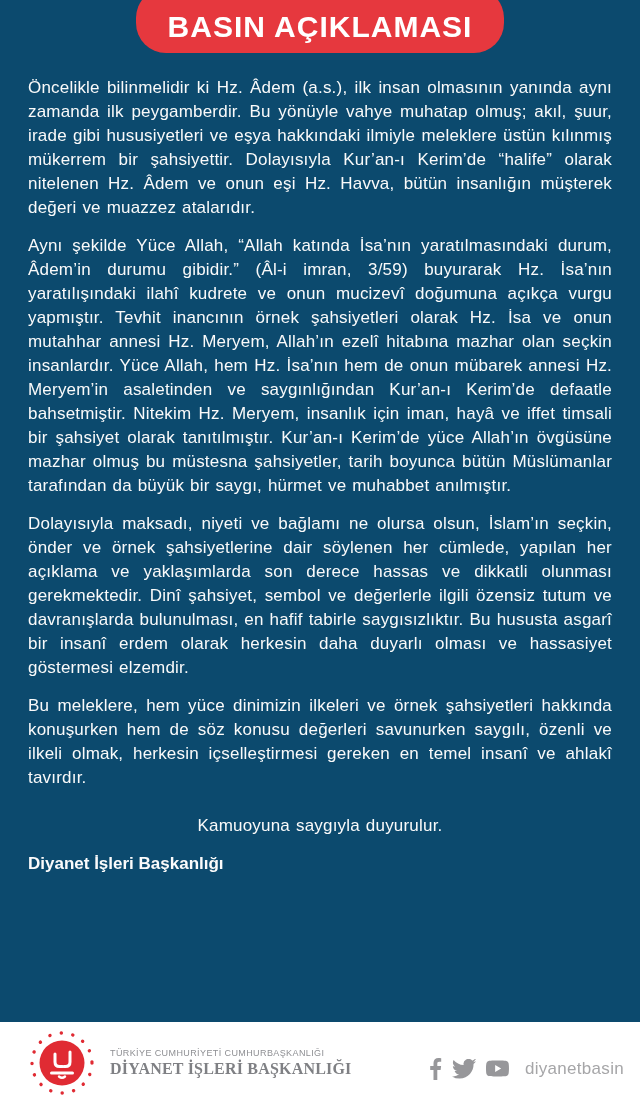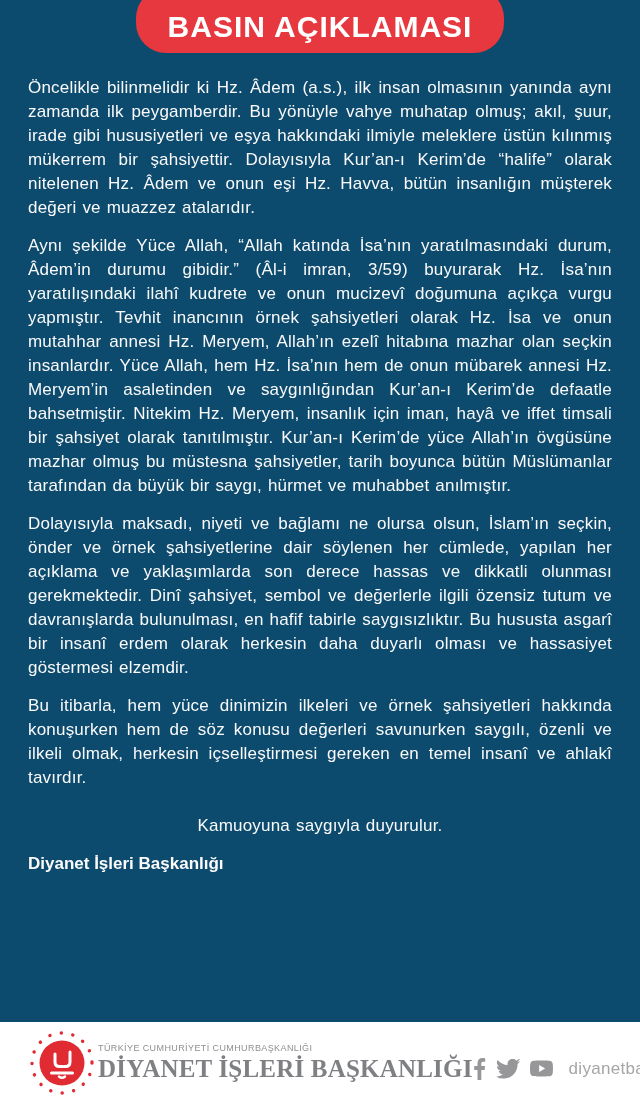--- a/index.html
+++ b/index.html
@@ -57,34 +57,34 @@
   
   .footer{
     position:absolute;
     left:0;bottom:0;
     width:640px;height:81px;
     background:#ffffff;
     display:flex;align-items:center;justify-content:space-between;
     box-sizing:border-box;
     padding:0 16px 0 28px;
   }
-  .brand{display:flex;align-items:center;gap:2px;}
+  .brand{display:flex;align-items:center;gap:14px;}
   .logo-svg{display:block;}
   .brand-text{display:flex;flex-direction:column;justify-content:center;}
   .brand-supertitle{
     font-size:9px;
     color:#8e8f93;
     letter-spacing:0.4px;
     margin-bottom:2px;
     white-space:nowrap;
   }
   .brand-title{
     font-family:"Liberation Serif", serif;
     font-weight:bold;
-    font-size:25px;
+    font-size:16px;
     color:#7f8084;
     letter-spacing:0.2px;
     white-space:nowrap;
   }
   .social{display:flex;align-items:center;gap:10px;margin-top:12px;}
   .social .icon{display:flex;align-items:center;justify-content:center;cursor:pointer;}
   .social svg{display:block;fill:#97979a;}
   .social-handle{
     font-size:17px;
     color:#a6a6a8;
@@ -98,21 +98,21 @@
 <div class="page">
 
   <div class="banner">
     <div class="banner-title">BASIN AÇIKLAMASI</div>
   </div>
 
   <div class="content">
     <p>Öncelikle bilinmelidir ki Hz. Âdem (a.s.), ilk insan olmasının yanında aynı zamanda ilk peygamberdir. Bu yönüyle vahye muhatap olmuş; akıl, şuur, irade gibi hususiyetleri ve eşya hakkındaki ilmiyle meleklere üstün kılınmış mükerrem bir şahsiyettir. Dolayısıyla Kur’an-ı Kerim’de “halife” olarak nitelenen Hz. Âdem ve onun eşi Hz. Havva, bütün insanlığın müşterek değeri ve muazzez atalarıdır.</p>
     <p>Aynı şekilde Yüce Allah, “Allah katında İsa’nın yaratılmasındaki durum, Âdem’in durumu gibidir.” (Âl-i imran, 3/59) buyurarak Hz. İsa’nın yaratılışındaki ilahî kudrete ve onun mucizevî doğumuna açıkça vurgu yapmıştır. Tevhit inancının örnek şahsiyetleri olarak Hz. İsa ve onun mutahhar annesi Hz. Meryem, Allah’ın ezelî hitabına mazhar olan seçkin insanlardır. Yüce Allah, hem Hz. İsa’nın hem de onun mübarek annesi Hz. Meryem’in asaletinden ve saygınlığından Kur’an-ı Kerim’de defaatle bahsetmiştir. Nitekim Hz. Meryem, insanlık için iman, hayâ ve iffet timsali bir şahsiyet olarak tanıtılmıştır. Kur’an-ı Kerim’de yüce Allah’ın övgüsüne mazhar olmuş bu müstesna şahsiyetler, tarih boyunca bütün Müslümanlar tarafından da büyük bir saygı, hürmet ve muhabbet anılmıştır.</p>
     <p>Dolayısıyla maksadı, niyeti ve bağlamı ne olursa olsun, İslam’ın seçkin, önder ve örnek şahsiyetlerine dair söylenen her cümlede, yapılan her açıklama ve yaklaşımlarda son derece hassas ve dikkatli olunması gerekmektedir. Dinî şahsiyet, sembol ve değerlerle ilgili özensiz tutum ve davranışlarda bulunulması, en hafif tabirle saygısızlıktır. Bu hususta asgarî bir insanî erdem olarak herkesin daha duyarlı olması ve hassasiyet göstermesi elzemdir.</p>
-    <p>Bu itibarla, hem yüce dinimizin ilkeleri ve örnek şahsiyetleri hakkında konuşurken hem de söz konusu değerleri savunurken saygılı, özenli ve ilkeli olmak, herkesin içselleştirmesi gereken en temel insanî ve ahlakî tavırdır.</p>
+    <p>Bu meleklere, hem yüce dinimizin ilkeleri ve örnek şahsiyetleri hakkında konuşurken hem de söz konusu değerleri savunurken saygılı, özenli ve ilkeli olmak, herkesin içselleştirmesi gereken en temel insanî ve ahlakî tavırdır.</p>
     <p class="closing">Kamuoyuna saygıyla duyurulur.</p>
     <div class="signature">
       <div>Diyanet İşleri Başkanlığı</div>
     </div>
   </div>
 
   <div class="footer">
 
     <div class="brand">
 

